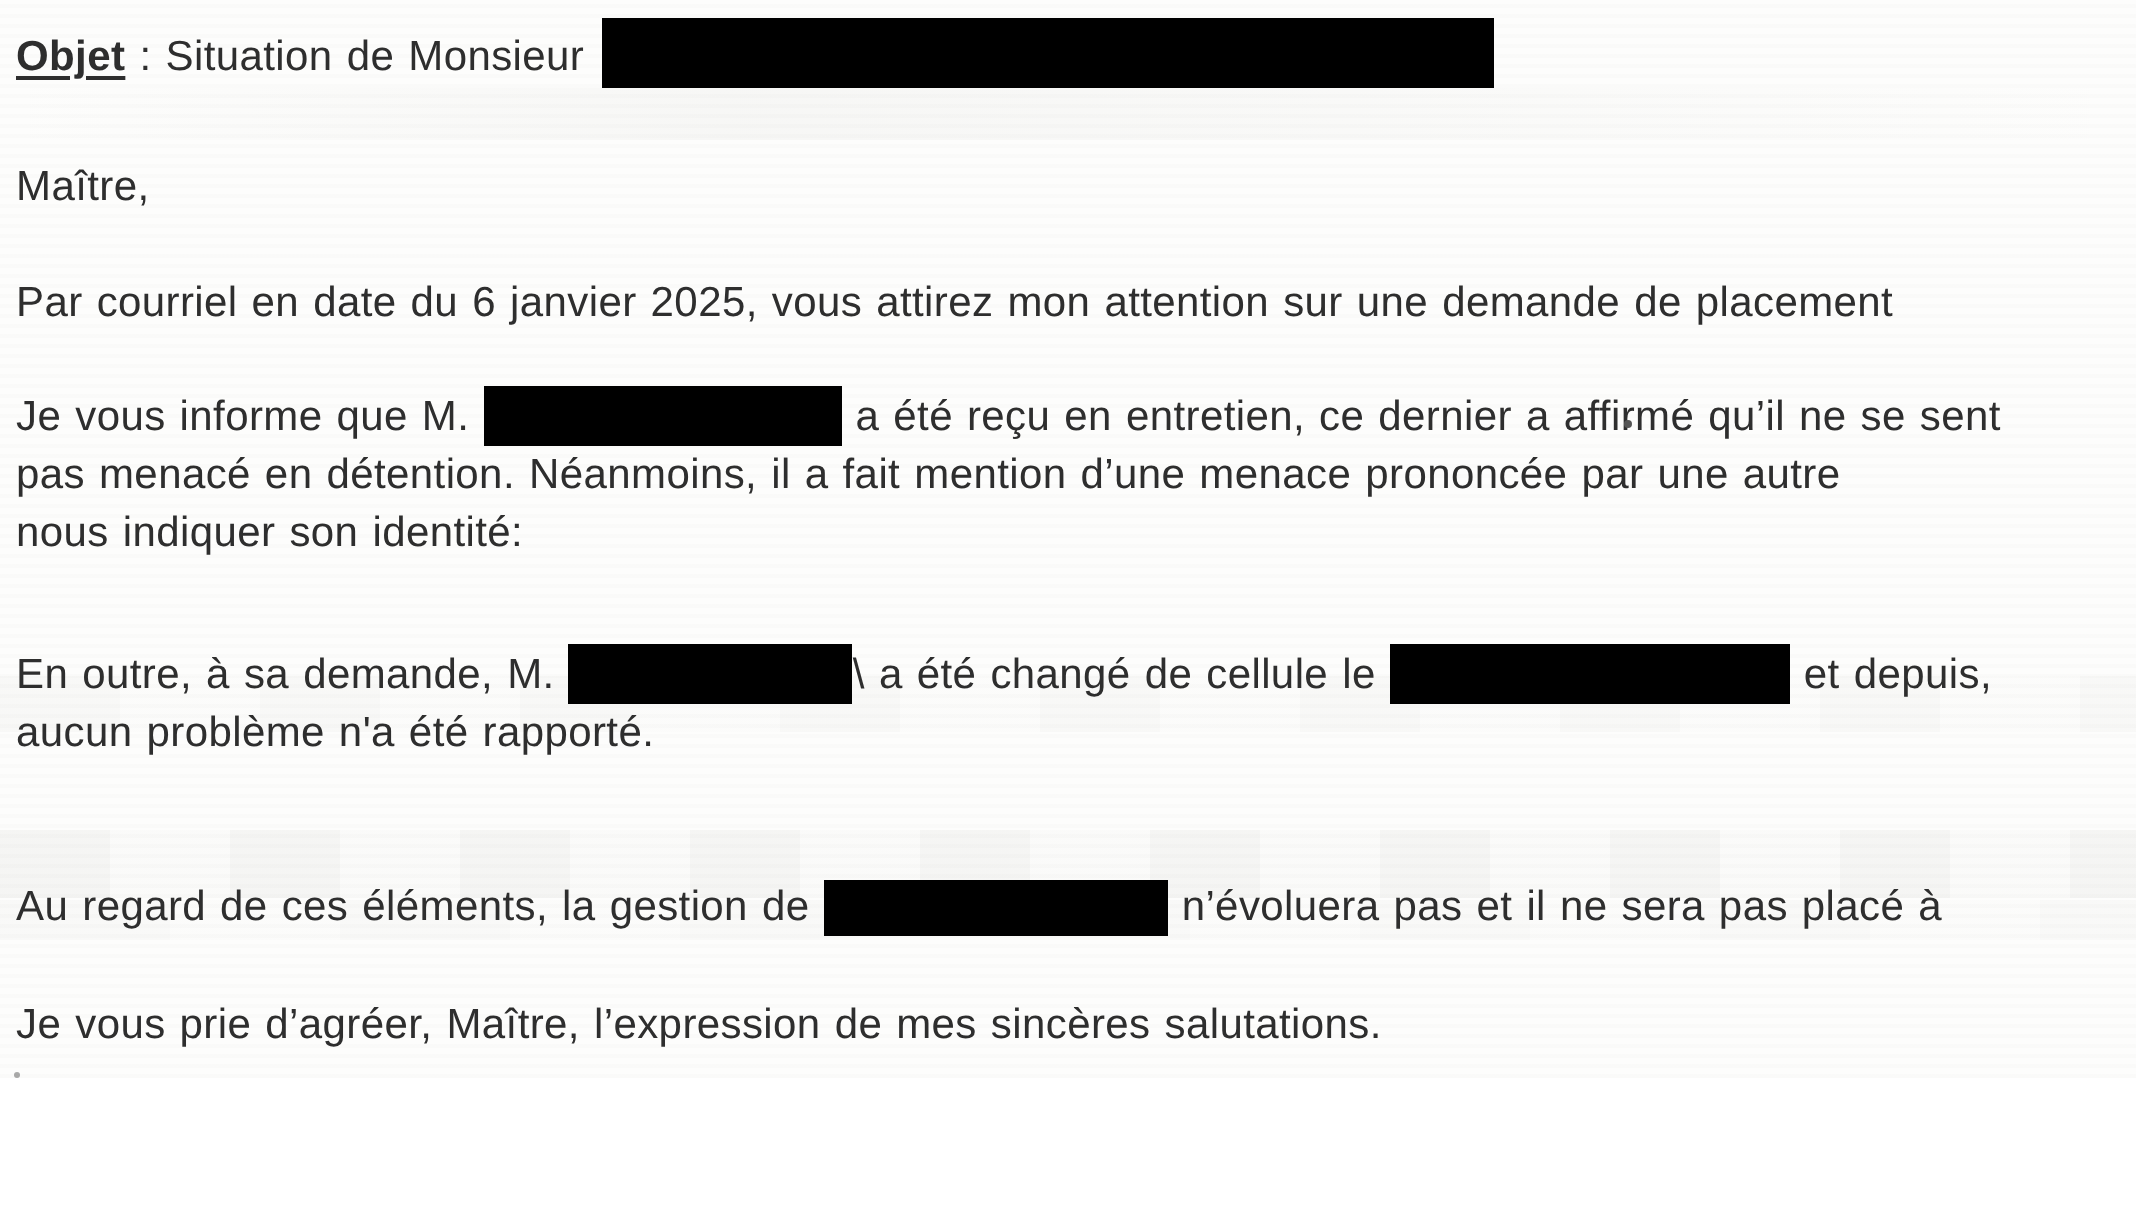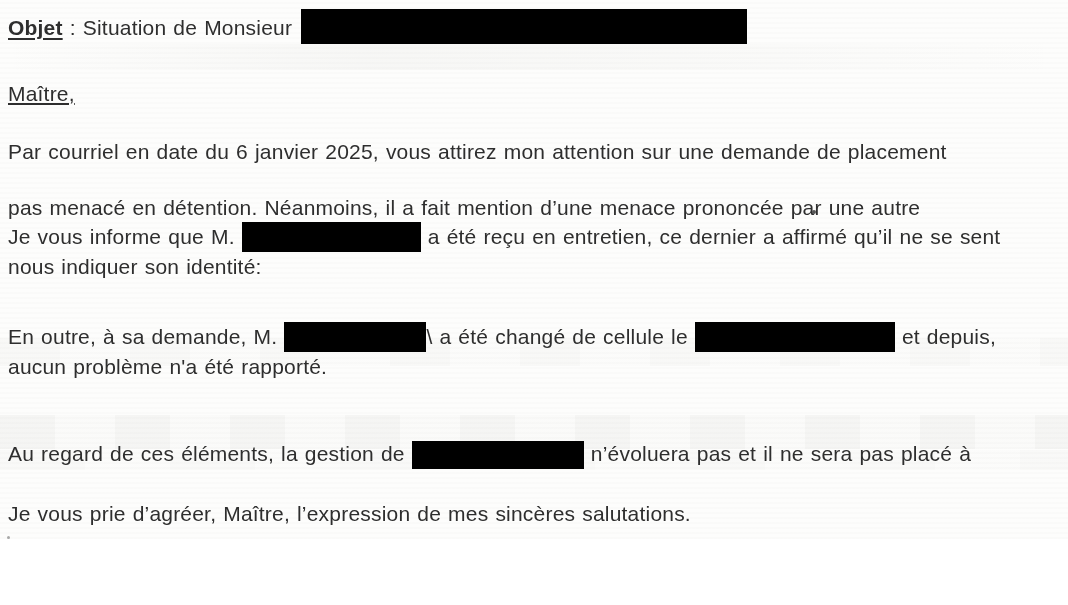--- a/index.html
+++ b/index.html
@@ -21,21 +21,21 @@
   .subject, .blk, .line { white-space:nowrap; }
   .subj-label {
     font-weight:bold;
     text-decoration:underline;
     text-decoration-thickness:2px;
     text-underline-offset:3px;
   }
   .redaction { display:inline-block; background:#000; vertical-align:-8px; }
   .subj-redaction { display:inline-block; background:#000; vertical-align:-9px; margin-left:2px; }
   [data-name="subject-line"] { margin-bottom:35px; }
-  [data-name="salutation"]   { margin-bottom:29px;text-decoration:underline; }
+  [data-name="salutation"]   { margin-bottom:29px; }
   .para:nth-child(1) { margin-bottom:27px; }
   .para:nth-child(2) { margin-bottom:41px; }
   .para:nth-child(3) { margin-bottom:58px; }
   .para:nth-child(4) { margin-bottom:30px; }
   
   .noise { position:absolute; left:0; right:0; z-index:0; pointer-events:none; }
   .b1 { top:44px;  height:26px;
         background:linear-gradient(90deg, rgba(130,130,120,0) 0%, rgba(130,130,120,.05) 35%, rgba(130,130,120,.03) 65%, rgba(130,130,120,0) 100%); }
   .b2 { top:338px; height:28px;
         background:repeating-linear-gradient(90deg, rgba(130,130,120,.04) 0 60px, rgba(130,130,120,.012) 60px 130px); }
@@ -60,22 +60,22 @@
   <div class="subject" data-name="subject-line"><span class="subj-label" data-name="subject-label">Objet</span><span data-name="subject-text"> : Situation de Monsieur </span><span class="subj-redaction" data-name="subject-redaction" style="width: 446px; height: 35px;"></span>
   </div>
 
   <div class="blk" data-name="salutation">Maître,</div>
 
   <div class="letter-body" data-name="letter-body">
       <div class="para" data-name="paragraph">
         <div class="line" data-name="text-line"><span data-name="text-segment">Par courriel en date du 6 janvier 2025, vous attirez mon attention sur une demande de placement</span></div>
       </div>
       <div class="para" data-name="paragraph">
+        <div class="line" data-name="text-line"><span data-name="text-segment">Je vous informe que M. </span><span class="redaction" data-name="redaction-box" style="width: 179px; height: 30px;"></span><span data-name="text-segment"> a été reçu en entretien, ce dernier a affirmé qu’il ne se sent</span></div>
         <div class="line" data-name="text-line"><span data-name="text-segment">pas menacé en détention. Néanmoins, il a fait mention d’une menace prononcée par une autre</span></div>
-        <div class="line" data-name="text-line"><span data-name="text-segment">Je vous informe que M. </span><span class="redaction" data-name="redaction-box" style="width: 179px; height: 30px;"></span><span data-name="text-segment"> a été reçu en entretien, ce dernier a affirmé qu’il ne se sent</span></div>
         <div class="line" data-name="text-line"><span data-name="text-segment">nous indiquer son identité:</span></div>
       </div>
       <div class="para" data-name="paragraph">
         <div class="line" data-name="text-line"><span data-name="text-segment">En outre, à sa demande, M. </span><span class="redaction" data-name="redaction-box" style="width: 142px; height: 30px;"></span><span data-name="text-segment">\ a été changé de cellule le </span><span class="redaction" data-name="redaction-box" style="width: 200px; height: 30px;"></span><span data-name="text-segment"> et depuis,</span></div>
         <div class="line" data-name="text-line"><span data-name="text-segment">aucun problème n'a été rapporté.</span></div>
       </div>
       <div class="para" data-name="paragraph">
         <div class="line" data-name="text-line"><span data-name="text-segment">Au regard de ces éléments, la gestion de </span><span class="redaction" data-name="redaction-box" style="width: 172px; height: 28px;"></span><span data-name="text-segment"> n’évoluera pas et il ne sera pas placé à</span></div>
       </div>
     </div>

